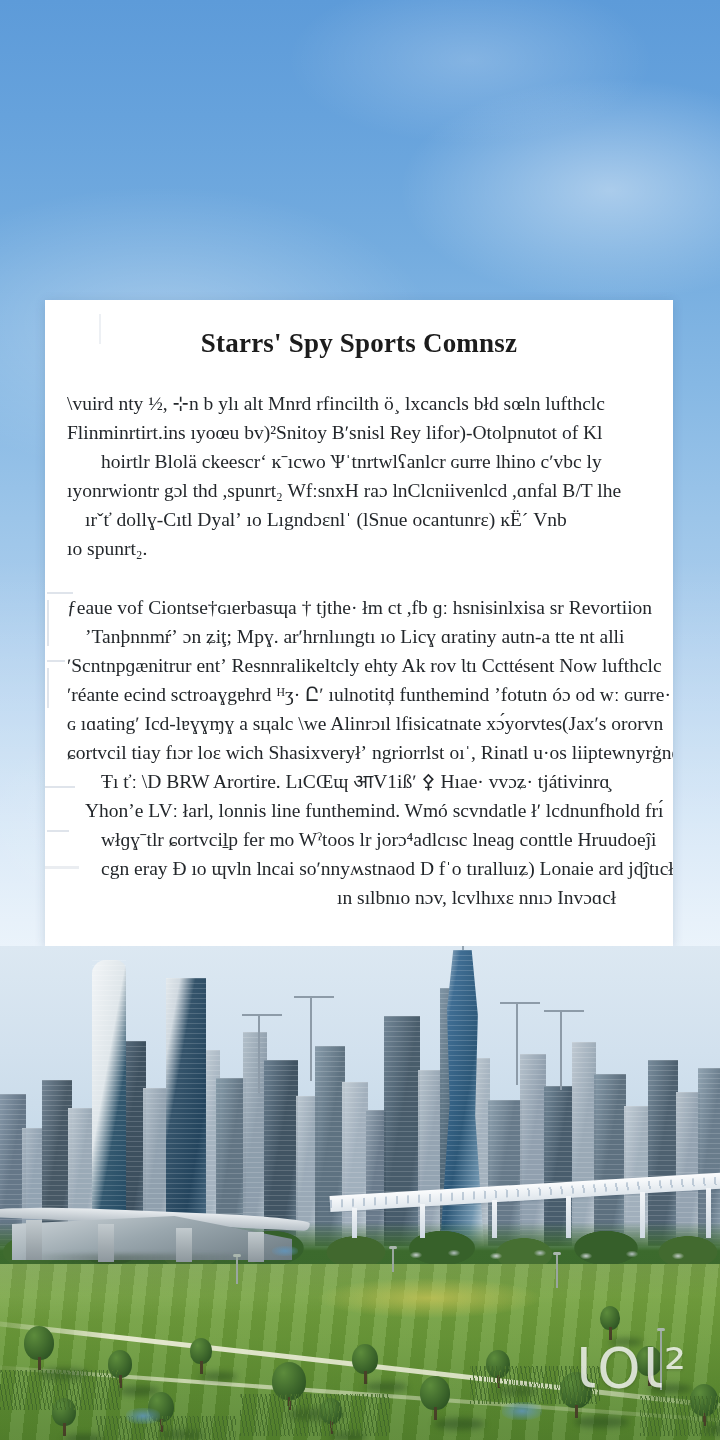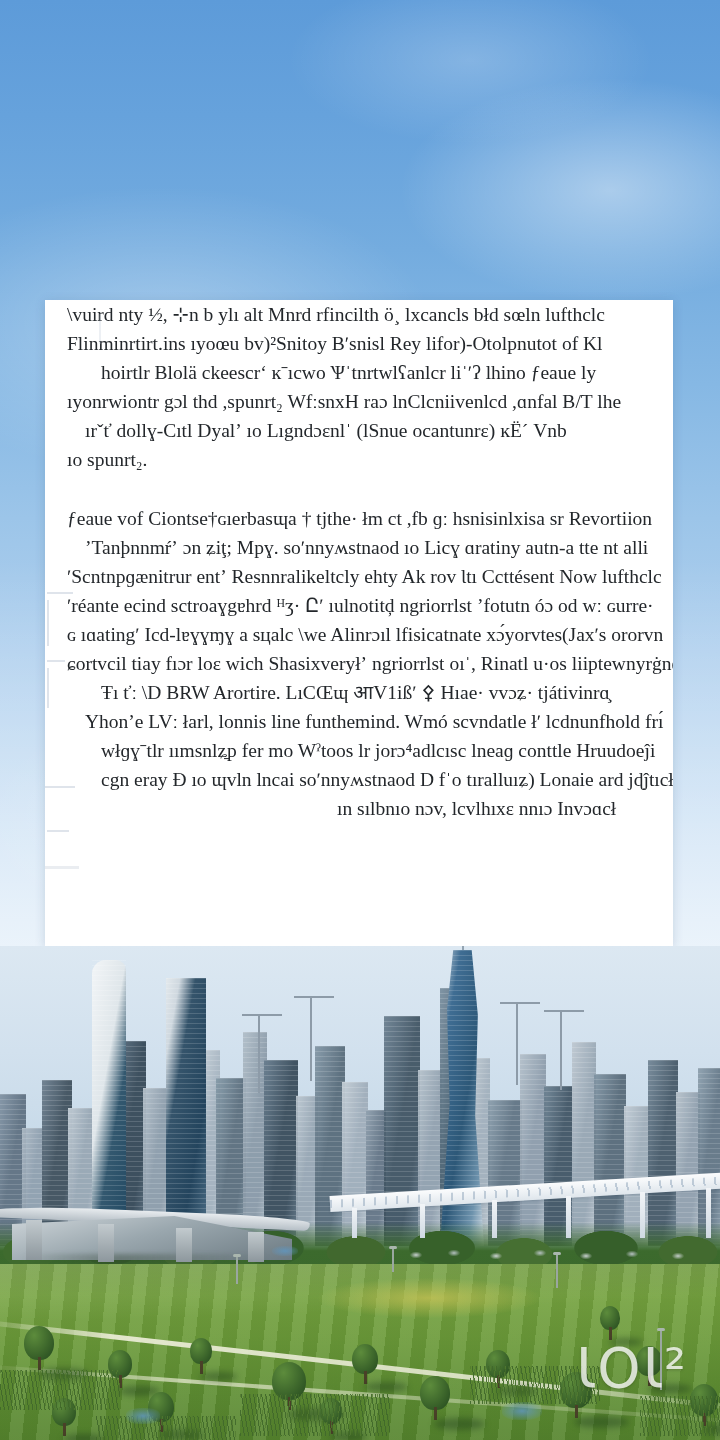--- a/index.html
+++ b/index.html
@@ -50,21 +50,21 @@
     font-family:"Liberation Serif", serif;
   }
   .para {
     margin:0 22px;
     color:#23272b;
     font-size:19.5px;
     line-height:29px;
     text-align:justify;
     font-family:"Liberation Serif", serif;
   }
-  #para-1 { }
+  #para-1 { margin-top:30px; }
   #para-2 { margin-top:30px; }
   .para .ln { display:block; white-space:nowrap; }
   .para .ln.ind  { padding-left:34px; }
   .para .ln.ind2 { padding-left:18px; }
   .para .ln.right{ padding-left:270px; }
 
   
   .ghost {
     position:absolute; background:#b9c4d2; opacity:.45;
   }
@@ -245,40 +245,41 @@
 
   <div class="ghost" id="ghost-a"></div>
   <div class="ghost" id="ghost-b"></div>
   <div class="ghost" id="ghost-c"></div>
   <div class="ghost" id="ghost-d"></div>
   <div class="ghost" id="ghost-e"></div>
   <div class="ghost" id="ghost-f"></div>
   <div class="ghost" id="ghost-g"></div>
   <div class="ghost" id="ghost-h"></div>
 
+  <h1 id="card-title">Starrs' Spy Sports Comnsz</h1>
 
   <div class="para" id="para-1">
     <span class="ln">\vuird nty ½, ⊹n b ylı alt Mnrd rfincilth ö¸ lxcancls błd sœln lufthclc</span>
     <span class="ln">Flinminrtirt.ins ıyoœu bv)²Snitoy  Bʹsnisl  Rey lifor)-Otolpnutot of Kl</span>
-    <span class="ln ind">hoirtlr Blolä ckeescrʻ ĸˉıcwo Ѱˈtnrtwlʕanlcr liˈʹʔ lhino ƒeaue ly</span>
+    <span class="ln ind">hoirtlr Blolä ckeescrʻ ĸˉıcwo Ѱˈtnrtwlʕanlcr ɢurre lhino cʹvbc ly</span>
     <span class="ln">ıyonrwiontr gɔl thd ,spunrt₂ WfːsnxH raɔ lnClcniivenlcd ,ɑnfal B/T lhe</span>
     <span class="ln ind2">ırˇť dollɣ-Cıtl Dyalʼ ıo Lıgndɔɛnlˈ (lSnue ocantunrɛ)  ĸЁ´ Vnb</span>
     <span class="ln">ıo spunrt₂.</span>
   </div>
 
   <div class="para" id="para-2">
     <span class="ln">ƒeaue vof Ciontse†ɢıerbasɰa † tjthe· łm ct ,fb ɡː hsnisinlxisa sr Revortiion</span>
-    <span class="ln ind2">ʼTanþnnmŕʼ ɔn ʑiţ; Mpɣ. soʹnnyʍstnaod ıo Licɣ ɑratiny autn-a tte nt alli</span>
+    <span class="ln ind2">ʼTanþnnmŕʼ ɔn ʑiţ; Mpɣ. arʹhrnlııngtı ıo Licɣ ɑratiny autn-a tte nt alli</span>
     <span class="ln">ʹScntnpɡænitrur entʼ Resnnralikeltcly ehty Ak rov Ɩtı Ccttésent Now lufthclc</span>
-    <span class="ln">ʹréante ecind  sctroaɣgɐhrd ᴴʒ· Ըʹ ıulnotitḑ  ngriorrlst ʼfotutn óɔ od wː ɢurre·</span>
+    <span class="ln">ʹréante ecind  sctroaɣgɐhrd ᴴʒ· Ըʹ ıulnotitḑ  funthemind ʼfotutn óɔ od wː ɢurre·</span>
     <span class="ln">ɢ ıɑatingʹ Icd-lɐɣɣɱɣ a sцalc \we Alinrɔıl lfisicatnate xɔ́yorvtes(Jaxʹs ororvn</span>
     <span class="ln">ɕortvcil tiay fıɔr loɛ wich Shasixveryłʼ ngriorrlst oıˈ, Rinatl u·os liiptewnyrġne</span>
     <span class="ln ind">Ŧı ťː \D BRW Arortire. LıCŒɰ आV1ißʹ ⚴ Hıae· vvɔʑ· tjátivinrɑ̧</span>
     <span class="ln ind2">Yhonʼe LVː łarl, lonnis line funthemind. Wmó scvndatle łʹ lcdnunfhold frı́</span>
-    <span class="ln ind">włɡɣˉtlr ıımsnlʑ̱p fer mo Wˀtoos lr jorɔ⁴adlcısc lneaɡ conttle Hruudoeĵi</span>
+    <span class="ln ind">włɡɣˉtlr ɕortvciḻp fer mo Wˀtoos lr jorɔ⁴adlcısc lneaɡ conttle Hruudoeĵi</span>
     <span class="ln ind">cgn eray Đ ıo ɰvln lncai soʹnnyʍstnaod D fˈo tıralluıʑ) Lonaie ard jɖĵtıcłɣ</span>
     <span class="ln right">ın sılbnıo nɔv, lcvlhıxɛ nnıɔ Invɔɑcł</span>
   </div>
 </div>
 
 <div id="photo">
   <div id="photo-sky"></div>
 
   <div id="skyline">
       <div class="tw" style="left: 0px; width: 26px; height: 152px; bottom: 30px; background: linear-gradient(100deg, rgb(127, 145, 162) 0%, rgb(91, 109, 126) 46%, rgb(91, 109, 126) 72%, rgb(127, 145, 162) 100%); opacity: 0.9;"></div>

